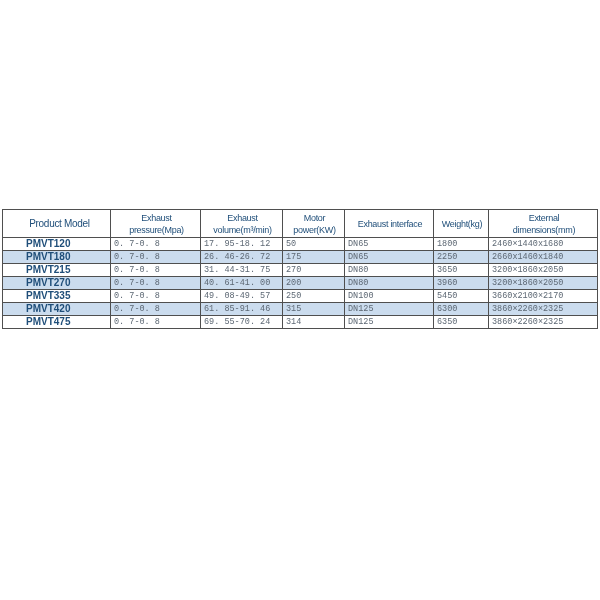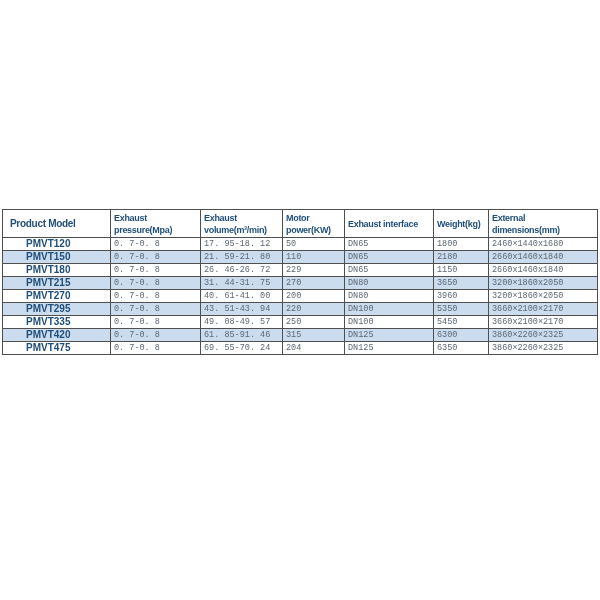--- a/index.html
+++ b/index.html
@@ -28,25 +28,25 @@
   }
   table.spec th,
   table.spec td {
     border: 1px solid var(--border, #4f4f4f);
     overflow: hidden;
     box-sizing: border-box;
   }
   table.spec th {
     height: 28px;
     color: var(--header-text, #1F4E79);
-    font-weight: bold;
+    font-weight: normal;
     font-size: 9px;
     letter-spacing: -0.3px;
     line-height: 12px;
-    text-align: left;
+    text-align: center;
     vertical-align: middle;
     padding: 1px 1px 1px 3px;
     white-space: pre;
     background: var(--row-bg, #ffffff);
   }
   table.spec th:first-child {
     padding-left: 7px;
     font-size: 10px;
   }
   table.spec td {
@@ -105,63 +105,45 @@
           <tr>
             <td class="model-cell">PMVT120</td>
             <td>0. 7-0. 8</td>
             <td>17. 95-18. 12</td>
             <td>50</td>
             <td>DN65</td>
             <td>1800</td>
             <td>2460×1440x1680</td>
           </tr>
           <tr>
-            <td class="model-cell">PMVT150</td>
-            <td>0. 7-0. 8</td>
-            <td>21. 59-21. 80</td>
-            <td>110</td>
-            <td>DN65</td>
-            <td>2180</td>
-            <td>2660x1460x1840</td>
-          </tr>
-          <tr>
             <td class="model-cell">PMVT180</td>
             <td>0. 7-0. 8</td>
             <td>26. 46-26. 72</td>
-            <td>229</td>
+            <td>175</td>
             <td>DN65</td>
-            <td>1150</td>
+            <td>2250</td>
             <td>2660x1460x1840</td>
           </tr>
           <tr>
             <td class="model-cell">PMVT215</td>
             <td>0. 7-0. 8</td>
             <td>31. 44-31. 75</td>
             <td>270</td>
             <td>DN80</td>
             <td>3650</td>
             <td>3200×1860x2050</td>
           </tr>
           <tr>
             <td class="model-cell">PMVT270</td>
             <td>0. 7-0. 8</td>
             <td>40. 61-41. 00</td>
             <td>200</td>
             <td>DN80</td>
             <td>3960</td>
             <td>3200×1860×2050</td>
-          </tr>
-          <tr>
-            <td class="model-cell">PMVT295</td>
-            <td>0. 7-0. 8</td>
-            <td>43. 51-43. 94</td>
-            <td>220</td>
-            <td>DN100</td>
-            <td>5350</td>
-            <td>3660×2100×2170</td>
           </tr>
           <tr>
             <td class="model-cell">PMVT335</td>
             <td>0. 7-0. 8</td>
             <td>49. 08-49. 57</td>
             <td>250</td>
             <td>DN100</td>
             <td>5450</td>
             <td>3660x2100×2170</td>
           </tr>
@@ -171,21 +153,21 @@
             <td>61. 85-91. 46</td>
             <td>315</td>
             <td>DN125</td>
             <td>6300</td>
             <td>3860×2260×2325</td>
           </tr>
           <tr>
             <td class="model-cell">PMVT475</td>
             <td>0. 7-0. 8</td>
             <td>69. 55-70. 24</td>
-            <td>204</td>
+            <td>314</td>
             <td>DN125</td>
             <td>6350</td>
             <td>3860×2260×2325</td>
           </tr>
         </tbody>
     </table>
   </div>
 </div>
 
 </body></html>

